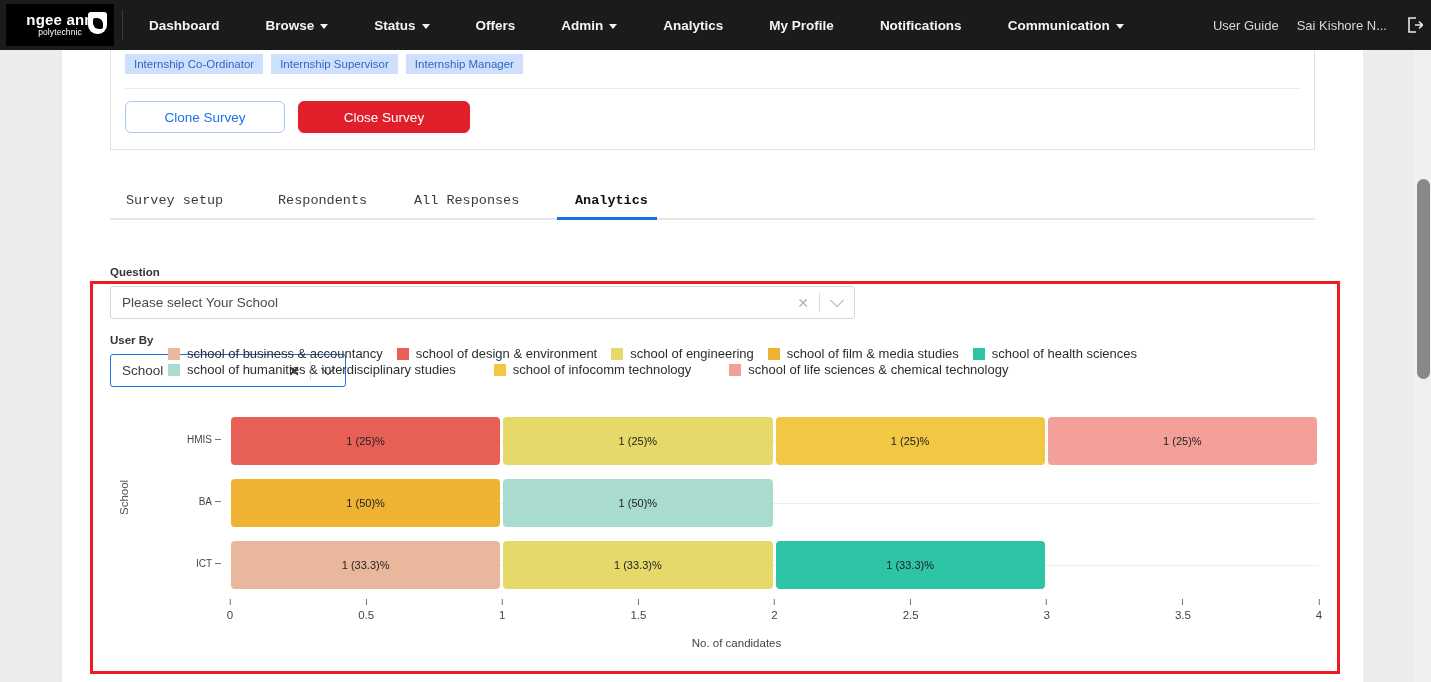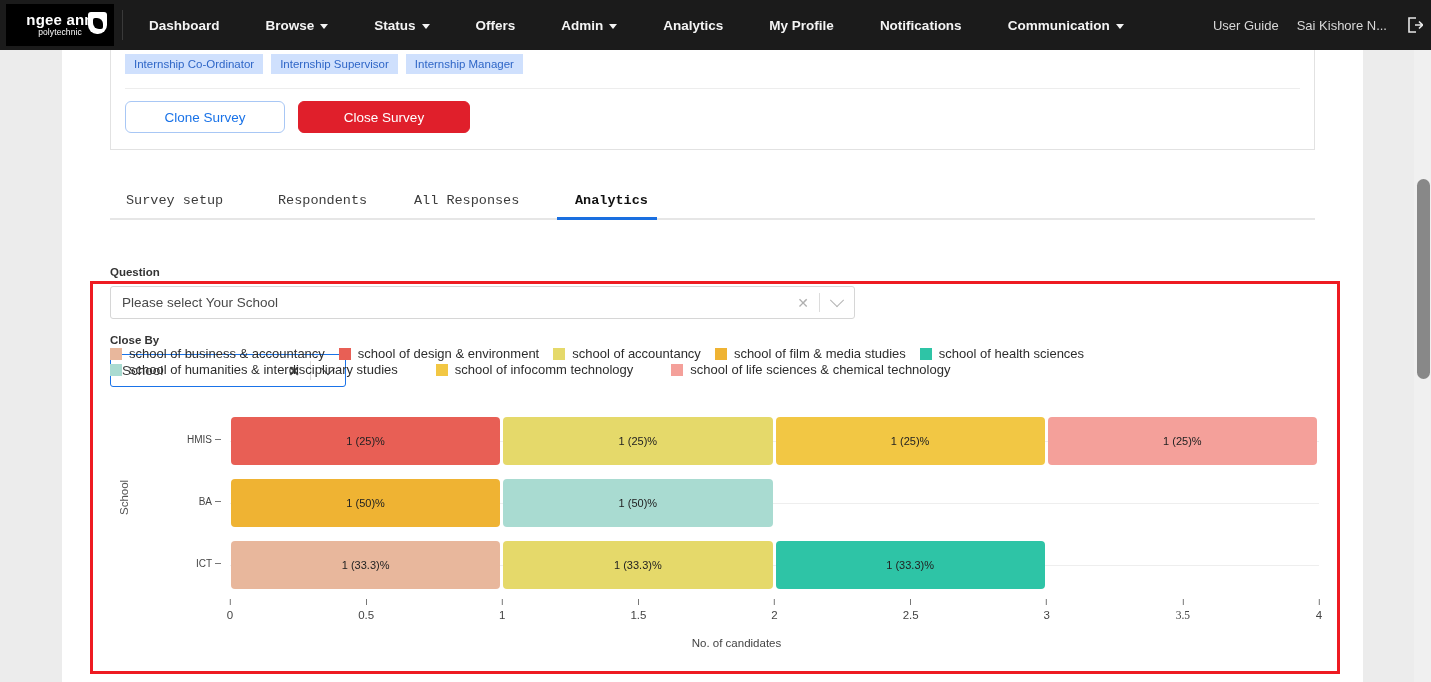--- a/index.html
+++ b/index.html
@@ -101,21 +101,21 @@
   .chev.dark { border-color:#444; }
 
   
   .redframe {
     position:absolute; left:90px; top:281px; width:1250px; height:393px;
     border:3px solid #ee1b22; pointer-events:none; z-index:5;
   }
 
   
   .chart-area { position:absolute; left:48px; top:296px; width:1253px; height:370px; }
-  .legend { }
+  .legend { padding-left:58px; }
   .legend-row { display:flex; align-items:center; flex-wrap:nowrap; }
   .legend-row + .legend-row { margin-top:1px;gap:24px; }
   .legend-item { display:flex; align-items:center; margin-right:14px; white-space:nowrap; }
   .swatch { width:12px; height:12px; margin-right:7px; flex:none; }
   .legend-text { font-size:13px; color:#2d2d2d; }
 
   .plot { position:relative; margin-top:26px; height:255px; }
   .ylabel {
     position:absolute; left:8px; top:112px; font-size:11.5px; color:#555;
     transform: rotate(-90deg); transform-origin: left top; white-space:nowrap;
@@ -232,21 +232,21 @@
         <span class="val placeholder">Please select Your School</span>
         <span class="sel-x">✕</span>
         <span class="sel-div"></span>
         <span class="sel-caret">
             <i class="chev"></i>
           </span>
       </div>
     </div>
 
     <div style="position:absolute;left:48px;top:284px;width:236px;">
-      <div class="field-label">Close By</div>
+      <div class="field-label">User By</div>
       <div class="select focused" style="margin-top:8px;">
         <span class="val">School</span>
         <span class="sel-x dark">✕</span>
         <span class="sel-div"></span>
         <span class="sel-caret">
             <i class="chev dark"></i>
           </span>
       </div>
     </div>
 
@@ -256,21 +256,21 @@
             <div class="legend-item">
               <span class="swatch" style="background: rgb(232, 183, 156);"></span>
               <span class="legend-text">school of business &amp; accountancy</span>
             </div>
             <div class="legend-item">
               <span class="swatch" style="background: rgb(232, 95, 85);"></span>
               <span class="legend-text">school of design &amp; environment</span>
             </div>
             <div class="legend-item">
               <span class="swatch" style="background: rgb(229, 217, 106);"></span>
-              <span class="legend-text">school of accountancy</span>
+              <span class="legend-text">school of engineering</span>
             </div>
             <div class="legend-item">
               <span class="swatch" style="background: rgb(239, 179, 51);"></span>
               <span class="legend-text">school of film &amp; media studies</span>
             </div>
             <div class="legend-item">
               <span class="swatch" style="background: rgb(46, 196, 166);"></span>
               <span class="legend-text">school of health sciences</span>
             </div>
           </div>
@@ -329,21 +329,21 @@
           </div>
         <div class="xaxis" id="x-axis">
           <div class="xtitle">No. of candidates</div>
         <div class="xtick" style="left: 120px;"><div class="bar-t"></div><span>0</span></div>
             <div class="xtick" style="left: 256.125px;"><div class="bar-t"></div><span>0.5</span></div>
             <div class="xtick" style="left: 392.25px;"><div class="bar-t"></div><span>1</span></div>
             <div class="xtick" style="left: 528.375px;"><div class="bar-t"></div><span>1.5</span></div>
             <div class="xtick" style="left: 664.5px;"><div class="bar-t"></div><span>2</span></div>
             <div class="xtick" style="left: 800.625px; text-align: right;"><div class="bar-t"></div><span>2.5</span></div>
             <div class="xtick" style="left: 936.75px;"><div class="bar-t"></div><span>3</span></div>
-            <div class="xtick" style="left: 1072.88px; font-family: Liberation Serif, serif;"><div class="bar-t"></div><span>3.5</span></div>
+            <div class="xtick" style="left: 1072.88px;"><div class="bar-t"></div><span>3.5</span></div>
             <div class="xtick" style="left: 1209px;"><div class="bar-t"></div><span>4</span></div>
           </div>
       </div>
     </div>
 
   </div>
 
   <div class="redframe"></div>
 
   <div class="scroll-track">

